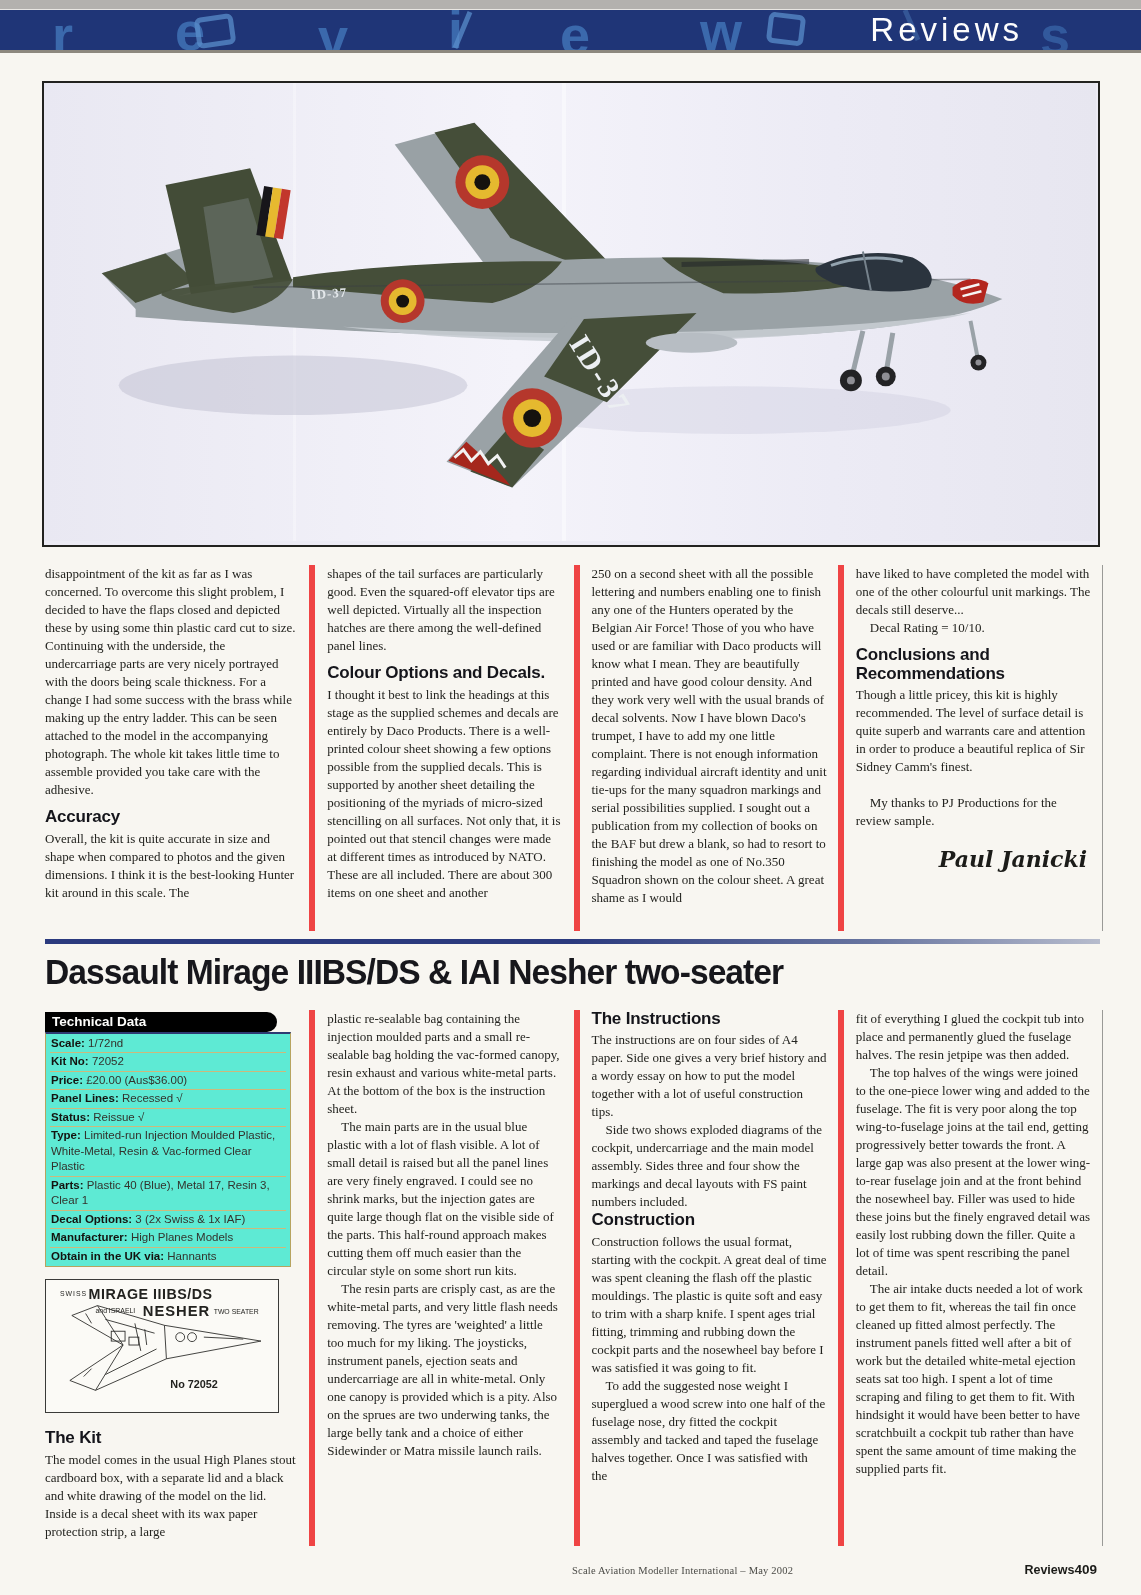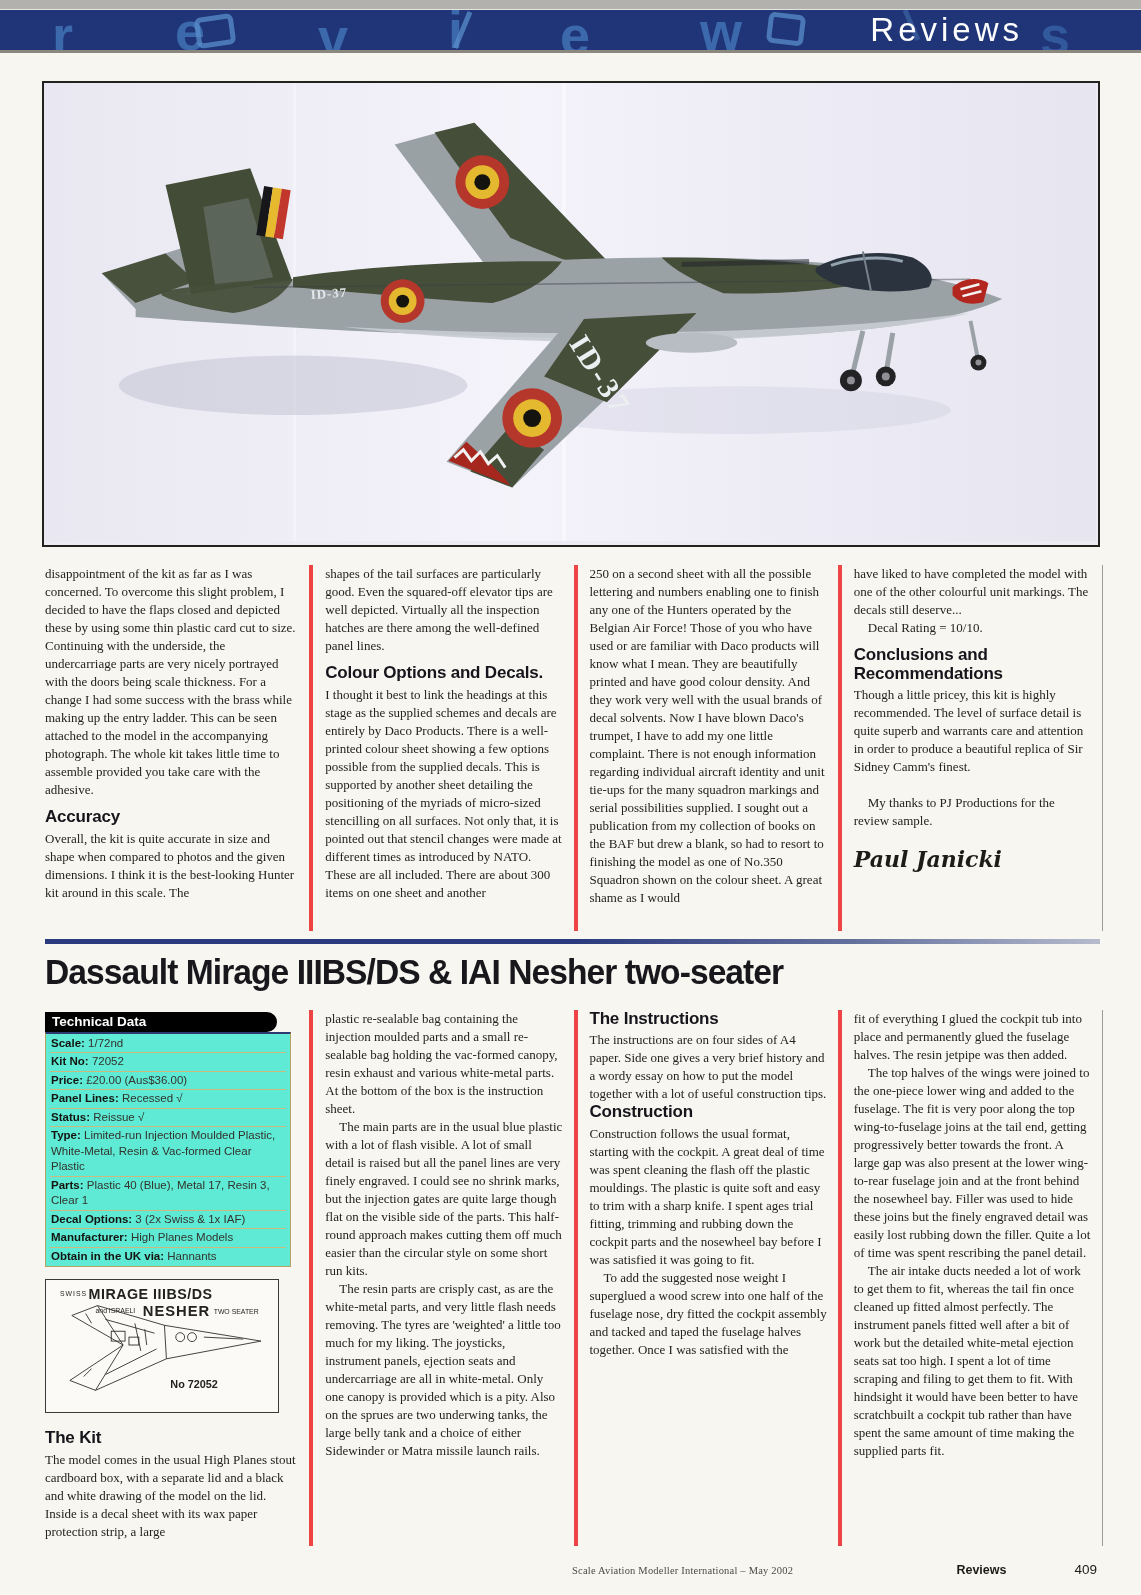--- a/index.html
+++ b/index.html
@@ -11,50 +11,50 @@
   .banner svg{position:absolute;left:0;top:0;}
   .banner-title{position:absolute;right:118px;top:1px;color:#fdfdfd;font-family:"Liberation Sans",sans-serif;
         font-size:33px;font-weight:500;letter-spacing:4px;}
   
   .photo-frame{margin:28px 41px 0 42px;border:2px solid #22221f;height:462px;background:#ecebf4;}
   .photo-frame svg{display:block;}
   
   .cols{display:grid;grid-template-columns:repeat(4,1fr);margin:18px 38px 0 45px;border-right:1px solid #9a9a97;}
   .col{padding:0 11px 0 12px;overflow:hidden;}
   .col:first-child{padding-left:0;}
-  .col + .col{border-left:4px solid #ef4444;}
+  .col + .col{border-left:6px solid #ef4444;}
   .cols-top{height:366px;}
   .cols-bottom{height:536px;}
   p.body{font-size:13px;line-height:18px;margin:0;text-align:left;}
   p.indent{text-indent:14px;}
   h3.sec{font-family:"Liberation Sans",sans-serif;font-weight:700;font-size:17px;color:#15151b;
         margin:9px 0 3px;letter-spacing:-.2px;line-height:1.1;}
   .signature{font-family:"DejaVu Serif",serif;font-style:italic;font-weight:700;font-size:22px;
-        text-align:left;margin-top:16px;padding-right:4px;color:#1c1c19;}
+        text-align:right;margin-top:16px;padding-right:4px;color:#1c1c19;}
   
   .headline-rule{height:5px;margin:8px 41px 0 45px;
         background:linear-gradient(90deg,#2b3a7e 0%,#2b3a7e 50%,#67749f 78%,#b7bccd 100%);}
   h1.headline{font-family:"Liberation Sans",sans-serif;font-weight:700;font-size:35px;color:#17171c;
         letter-spacing:-1px;margin:9px 45px 0;transform:scaleX(.96);transform-origin:left;line-height:1.1;}
   
   .tech-box{width:246px;font-family:"Liberation Sans",sans-serif;margin-top:2px;}
   .tech-head{background:#000000;color:#fdfdfb;font-weight:700;font-size:13.5px;padding:2px 0 3px 7px;
         border-radius:0 11px 11px 0;width:225px;}
   .tech-body{background:#5eead4;border:1px solid #b7a35f;border-top:2px solid #2d3a72;padding:1px 4px;}
   .tech-row{font-size:11.5px;line-height:15.5px;border-bottom:1px solid #cdb97c;padding:1px 1px;color:#33322c;}
   .tech-row:last-child{border-bottom:none;}
   .tech-row b{color:#14130f;}
   
   .draw-box{width:232px;border:1.5px solid #3a3a38;background:#fbfaf6;margin-top:12px;}
   .draw-box svg{display:block;}
   
   .footer{display:flex;align-items:baseline;margin-top:16px;padding:0 44px;justify-content:flex-end;}
   .f-journal{margin-left:528px;font-size:10.5px;color:#4a4a46;letter-spacing:.2px;}
   .f-section{margin-left:auto;font-family:"Liberation Sans",sans-serif;font-weight:700;font-size:12.5px;color:#1b1b18;}
-  .f-page{margin-left:68px;font-family:"Liberation Sans",sans-serif;font-weight:400;font-size:13.5px;color:#1b1b18;}
+  .f-page{font-family:"Liberation Sans",sans-serif;font-weight:700;font-size:13.5px;color:#1b1b18;}
 </style>
 </head>
 <body>
 
 <div class="page">
 
   <div class="topstrip"></div>
 
   <div class="banner">
     <svg width="1141" height="40" aria-hidden="true">
@@ -245,20 +245,21 @@
 
     <div class="col">
       <p class="body">plastic re-sealable bag containing the injection moulded parts and a small re-sealable bag holding the vac-formed canopy, resin exhaust and various white-metal parts. At the bottom of the box is the instruction sheet.</p>
       <p class="body indent">The main parts are in the usual blue plastic with a lot of flash visible. A lot of small detail is raised but all the panel lines are very finely engraved. I could see no shrink marks, but the injection gates are quite large though flat on the visible side of the parts. This half-round approach makes cutting them off much easier than the circular style on some short run kits.</p>
       <p class="body indent">The resin parts are crisply cast, as are the white-metal parts, and very little flash needs removing. The tyres are 'weighted' a little too much for my liking. The joysticks, instrument panels, ejection seats and undercarriage are all in white-metal. Only one canopy is provided which is a pity. Also on the sprues are two underwing tanks, the large belly tank and a choice of either Sidewinder or Matra missile launch rails.</p>
     </div>
 
     <div class="col">
       <h3 class="sec" style="margin-top:0">The Instructions</h3>
       <p class="body">The instructions are on four sides of A4 paper. Side one gives a very brief history and a wordy essay on how to put the model together with a lot of useful construction tips.</p>
+      <p class="body indent">Side two shows exploded diagrams of the cockpit, undercarriage and the main model assembly. Sides three and four show the markings and decal layouts with FS paint numbers included.</p>
       <h3 class="sec" style="margin-top:0">Construction</h3>
       <p class="body">Construction follows the usual format, starting with the cockpit. A great deal of time was spent cleaning the flash off the plastic mouldings. The plastic is quite soft and easy to trim with a sharp knife. I spent ages trial fitting, trimming and rubbing down the cockpit parts and the nosewheel bay before I was satisfied it was going to fit.</p>
       <p class="body indent">To add the suggested nose weight I superglued a wood screw into one half of the fuselage nose, dry fitted the cockpit assembly and tacked and taped the fuselage halves together. Once I was satisfied with the</p>
     </div>
 
     <div class="col">
       <p class="body">fit of everything I glued the cockpit tub into place and permanently glued the fuselage halves. The resin jetpipe was then added.</p>
       <p class="body indent">The top halves of the wings were joined to the one-piece lower wing and added to the fuselage. The fit is very poor along the top wing-to-fuselage joins at the tail end, getting progressively better towards the front. A large gap was also present at the lower wing-to-rear fuselage join and at the front behind the nosewheel bay. Filler was used to hide these joins but the finely engraved detail was easily lost rubbing down the filler. Quite a lot of time was spent rescribing the panel detail.</p>
       <p class="body indent">The air intake ducts needed a lot of work to get them to fit, whereas the tail fin once cleaned up fitted almost perfectly. The instrument panels fitted well after a bit of work but the detailed white-metal ejection seats sat too high. I spent a lot of time scraping and filing to get them to fit. With hindsight it would have been better to have scratchbuilt a cockpit tub rather than have spent the same amount of time making the supplied parts fit.</p>
     </div>

